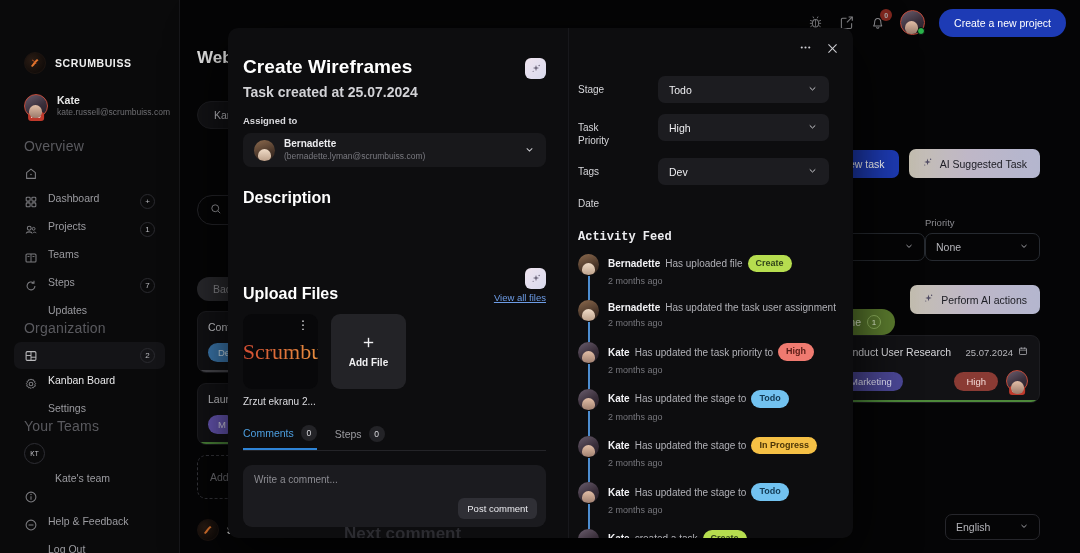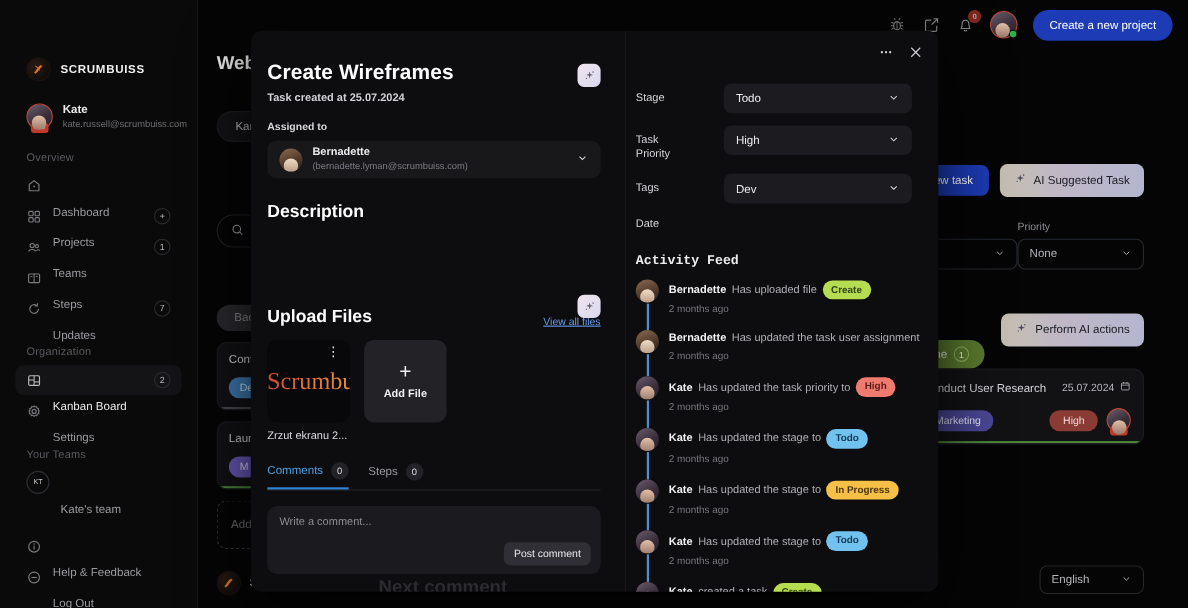--- a/index.html
+++ b/index.html
@@ -41,21 +41,21 @@
   }
   .avatar-pro {
     position: absolute; bottom: -4px; left: 50%; transform: translateX(-50%);
     background: #c0392b; color: #fff; font-size: 5.5px; line-height: 1;
     padding: 2px 3px; border-radius: 3px; font-weight: bold; letter-spacing:.2px;
   }
   .user-meta { line-height: 1.25; min-width: 0; }
   .user-name { font-size: 10.5px; color: #e8e8e8; font-weight: 600; }
   .user-mail { font-size: 8.5px; color: #6e6e72; white-space: nowrap; }
 
-  .sec-label { font-size: 10px; color: #5a5a5f; padding: 20px 0 6px 10px; letter-spacing:.2px;}
+  .sec-label { font-size: 14px; color: #5a5a5f; padding: 20px 0 6px 10px; letter-spacing:.2px;}
   .navitem {
     display: flex; align-items: center; gap: 10px; height: 27px; padding: 0 10px;
     border-radius: 7px; color: #9b9ba0; font-size: 10.5px; cursor: default;
     margin-bottom: 1px;
   }
   .navitem.active { background: #141417; color: #e8e8ea; }
   .navitem .ic { width: 14px; height: 14px; flex: none; opacity: .78; }
   .navitem .lbl { flex: 1; margin-top: 48px; }
   .navbadge {
     min-width: 15px; height: 15px; border-radius: 50%; border: 1px solid #2a2a2f;
@@ -108,21 +108,21 @@
   .btn-addtask {
     background: #1d3bb5; color: #fff; font-size: 10.5px; border-radius: 7px;
     padding: 8px 14px; border: none; white-space: nowrap;
   }
   .btn-ai {
     background: linear-gradient(90deg, #d6cfc0 0%, #cfc7d8 45%, #c3c6e0 100%);
     color: #22222a; font-size: 10.5px; border-radius: 7px; padding: 8px 13px;
     border: none; display: flex; align-items: center; gap: 7px; white-space: nowrap;
     opacity: .92;
   }
-  .filters { position: absolute; right: 40px; top: 156px; display: flex; }
+  .filters { position: absolute; right: 40px; top: 172px; display: flex; }
   .filter-col { width: 115px; }
   .filter-label { font-size: 9.5px; color: #8b8b90; margin-bottom: 5px; }
   .filter-select {
     height: 28px; border: 1px solid #262a30; border-radius: 7px;
     display: flex; align-items: center; justify-content: space-between;
     padding: 0 10px; font-size: 10.5px; color: #b5b5ba;
   }
   .perform-ai { position: absolute; right: 40px; top: 240px; }
   .col-done {
     position: absolute; right: 185px; top: 264px;
@@ -171,21 +171,21 @@
   
   .modal {
     position: absolute; left: 228px; top: 28px; width: 625px; height: 510px;
     background: #0d0d0f; border-radius: 10px; display: flex; overflow: hidden;
     box-shadow: 0 18px 60px rgba(0,0,0,.85);
   }
   .m-left { width: 340px; padding: 28px 22px 0 15px; overflow: hidden; position: relative; }
   .m-right { flex: 1; border-left: 1px solid #18181c; padding: 0; position: relative; }
 
   .m-title { font-size: 19px; font-weight: bold; color: #fff; letter-spacing: .1px; }
-  .m-sub { font-size: 10px; color: #d2d2d6; font-weight: 600; margin-top: 6px; }
+  .m-sub { font-size: 14px; color: #d2d2d6; font-weight: 600; margin-top: 6px; }
   .m-fieldlabel { font-size: 9.5px; color: #d9d9dd; font-weight: 600; margin-top: 15px; }
   .assignee {
     margin-top: 7px; background: #18181b; border-radius: 8px; height: 34px;
     display: flex; align-items: center; gap: 9px; padding: 0 11px;
   }
   .assignee .av2 {
     width: 21px; height: 21px; border-radius: 50%; flex: none; position: relative; overflow: hidden;
     background: linear-gradient(160deg,#8c6a4e 0%, #4b372a 60%, #2a1f19 100%);
   }
   .assignee .av2::after{

